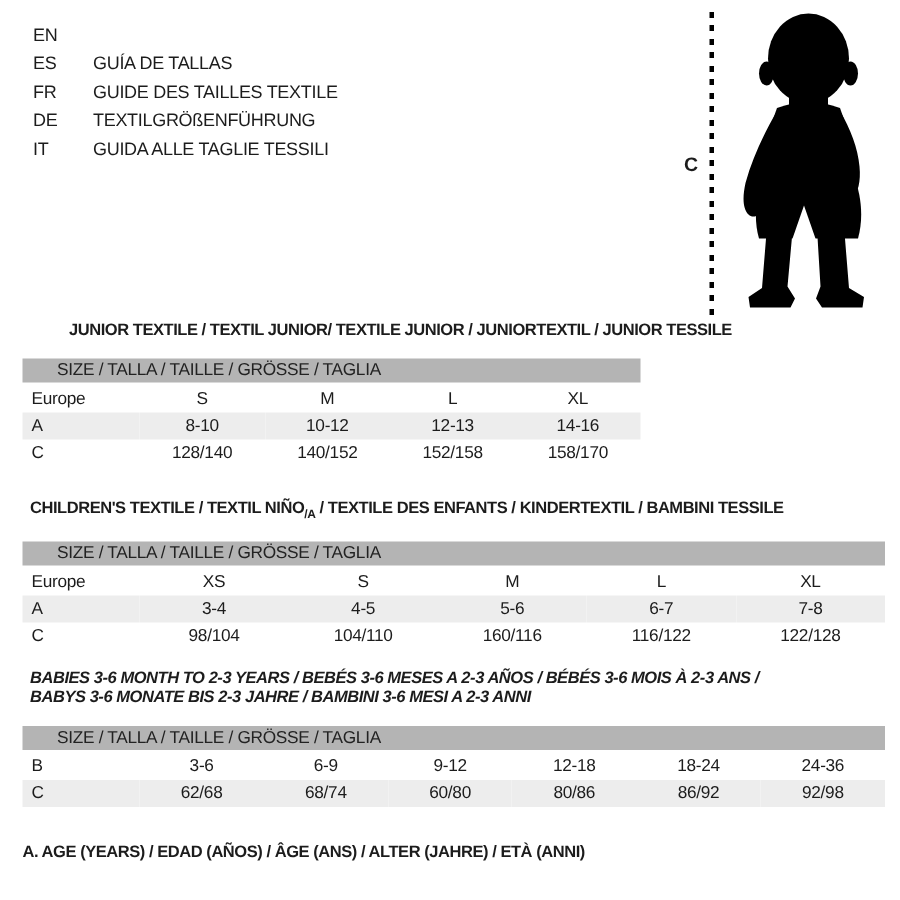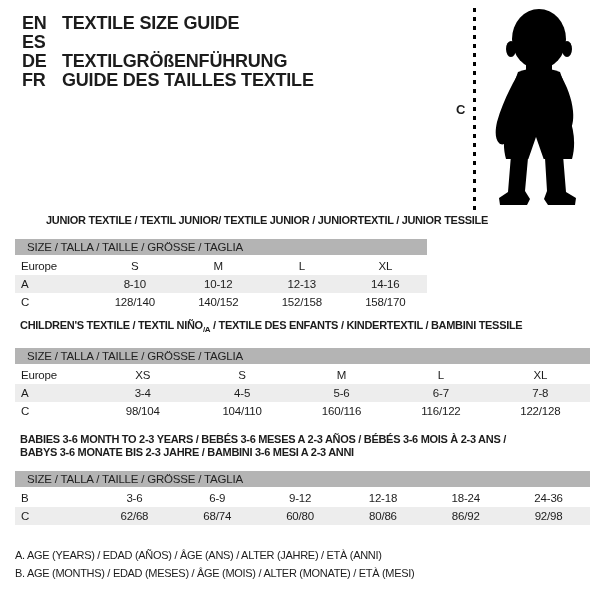--- a/index.html
+++ b/index.html
@@ -7,78 +7,82 @@
     position: relative;
     width: 600px;
     height: 600px;
     background: var(--page-bg, #ffffff);
     font-family: "Liberation Sans", sans-serif;
     color: var(--text, #1c1c1c);
     overflow: hidden;
   }
   
   .lang-block { position: absolute; top: 14px; left: 22px; }
-  .lang-row { display: flex; font-weight: bold; font-size: 18px; line-height: 19px; letter-spacing: -0.2px; }
+  .lang-row { display: flex; font-weight: normal; font-size: 12px; line-height: 19px; letter-spacing: -0.2px; }
   .lang-code { width: 40px; flex: 0 0 40px; }
   
   .figure { position: absolute; top: 6px; left: 473px; width: 122px; height: 208px; }
   .dash-line {
     position: absolute; left: 0; top: 2px; width: 3px; height: 202px;
     background: repeating-linear-gradient(to bottom, var(--silhouette, #111) 0 4px, transparent 4px 9px);
   }
   .measure-c { position: absolute; left: -17px; top: 96px; font-weight: bold; font-size: 13px; }
   .baby-svg { position: absolute; left: 10px; top: 0; width: 112px; height: 206px; }
   .baby-svg path, .baby-svg ellipse, .baby-svg rect { fill: var(--silhouette, #000); }
   .baby-svg .notch { fill: #ffffff; }
   
   .content { position: absolute; left: 15px; top: 109px; width: 575px; }
   .tbl-title {
     font-size: 11px; font-weight: bold; line-height: 13px;
     letter-spacing: -0.3px; margin: 0 0 0 5px;
   }
   .tbl-title .sub { font-size: 8px; vertical-align: sub; }
   .sec1 .tbl-title { margin-top: 105px; margin-left: 31px; }
-  .sec2 .tbl-title { margin-top: 8px; }
-  .sec3 .tbl-title { margin-top: 13px; }
+  .sec2 .tbl-title { margin-top: 22px; }
+  .sec3 .tbl-title { margin-top: 13px; font-style: italic; }
   .tbl { margin-top: 12px; }
   .sec1 .tbl { width: 412px; }
   .sec2 .tbl, .sec3 .tbl { width: 575px; }
   .size-bar {
     background: var(--table-header-bg, #b3b3b3);
     font-size: 11.5px; line-height: 16px; height: 16px;
-    padding-left: 12px; letter-spacing: -0.2px; color: #222;
+    padding-left: 23px; letter-spacing: -0.2px; color: #222;
   }
   table { border-collapse: collapse; table-layout: fixed; width: 100%; margin-top: 2px; }
   td { font-size: 11.5px; height: 18px; padding: 0; text-align: center; letter-spacing: -0.2px; margin-top: 20px; }
   td.row-label { text-align: left; padding-left: 6px; width: 72px; }
   tr.alt { background: var(--row-alt-bg, #ededed); }
   
   .footnotes { margin-top: 22px; }
-  .footnote { font-weight: normal; font-size: 11px; line-height: 17.5px; letter-spacing: -0.3px; }
+  .footnote { font-weight: bold; font-size: 11px; line-height: 17.5px; letter-spacing: -0.3px; }
 </style>
 </head>
 <body>
 
 <div class="page">
 
   <div class="lang-block">
     <div class="lang-row">
       <span class="lang-code">EN</span>
-      <span class="lang-label">TEXTILE SIZE GUIDE</span>
     </div>
     <div class="lang-row">
       <span class="lang-code">ES</span>
+      <span class="lang-label">GUÍA DE TALLAS</span>
+    </div>
+    <div class="lang-row">
+      <span class="lang-code">FR</span>
+      <span class="lang-label">GUIDE DES TAILLES TEXTILE</span>
     </div>
     <div class="lang-row">
       <span class="lang-code">DE</span>
       <span class="lang-label">TEXTILGRÖßENFÜHRUNG</span>
     </div>
     <div class="lang-row">
-      <span class="lang-code">FR</span>
-      <span class="lang-label">GUIDE DES TAILLES TEXTILE</span>
+      <span class="lang-code">IT</span>
+      <span class="lang-label">GUIDA ALLE TAGLIE TESSILI</span>
     </div>
   </div>
 
   <div class="figure">
     <span class="measure-c">C</span>
     <div class="dash-line"></div>
     <svg class="baby-svg" viewBox="0 0 112 206" xmlns="http://www.w3.org/2000/svg">
       <ellipse cx="56" cy="33" rx="27" ry="30"></ellipse>
       <ellipse cx="28" cy="43" rx="5" ry="8"></ellipse>
       <ellipse cx="84" cy="43" rx="5" ry="8"></ellipse>
@@ -189,17 +193,16 @@
                 <td>86/92</td>
                 <td>92/98</td>
               </tr>
             </tbody>
           </table>
       </div>
     </section>
 
     <div class="footnotes">
       <div class="footnote">A. AGE (YEARS) / EDAD (AÑOS) / ÂGE (ANS) / ALTER (JAHRE) / ETÀ (ANNI)</div>
-      <div class="footnote">B. AGE (MONTHS) / EDAD (MESES) / ÂGE (MOIS) / ALTER (MONATE) / ETÀ (MESI)</div>
     </div>
 
   </div>
 </div>
 
 </body></html>

